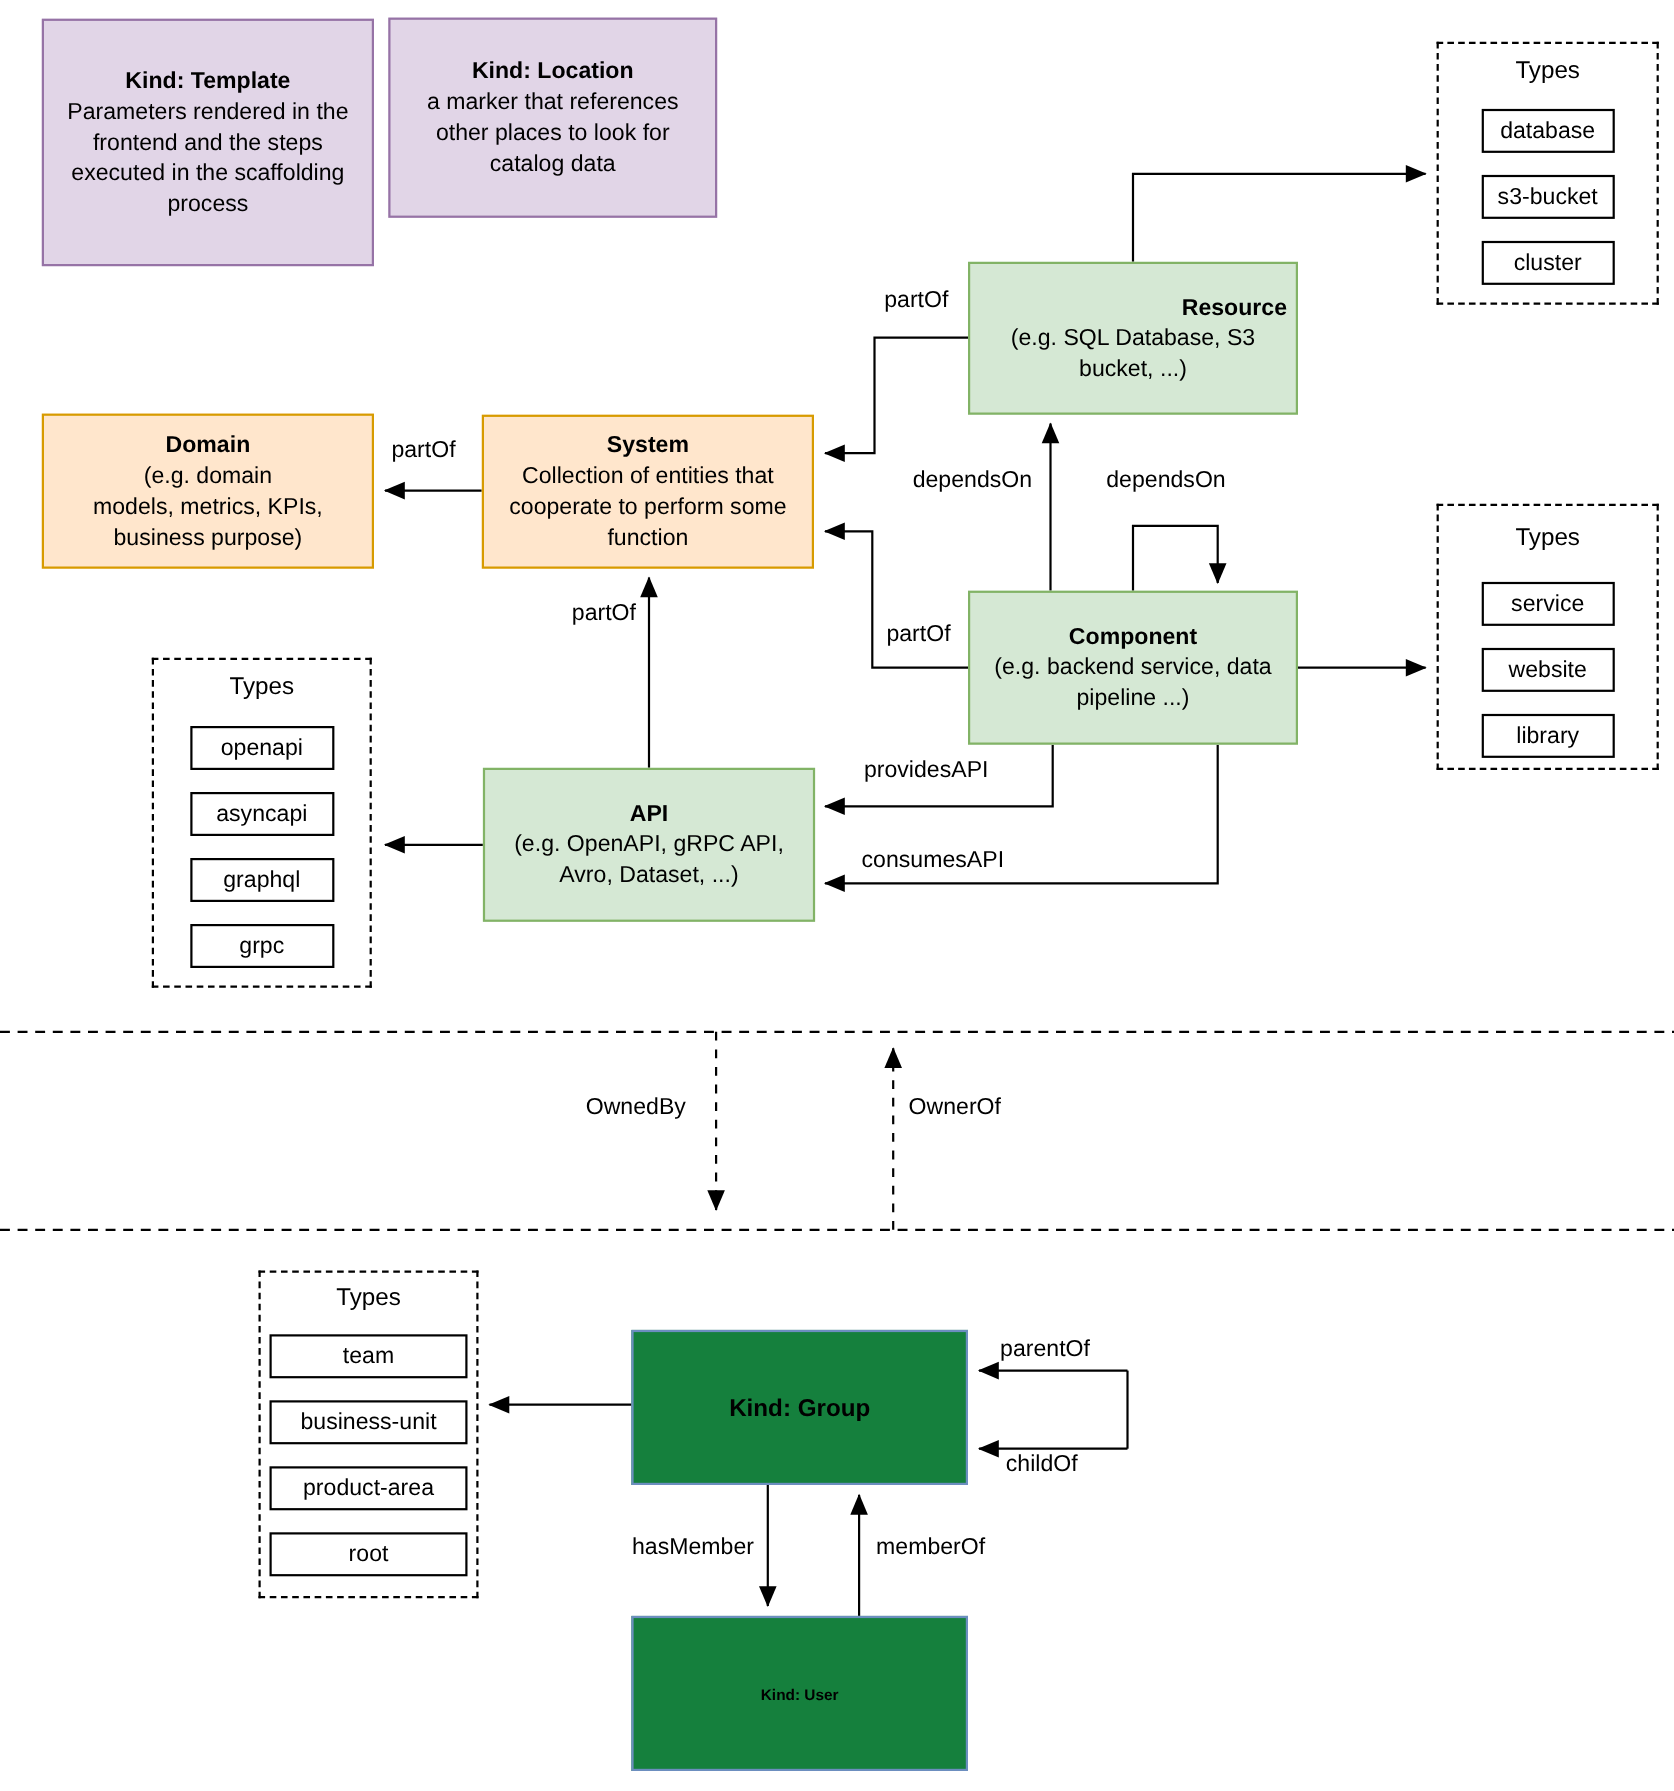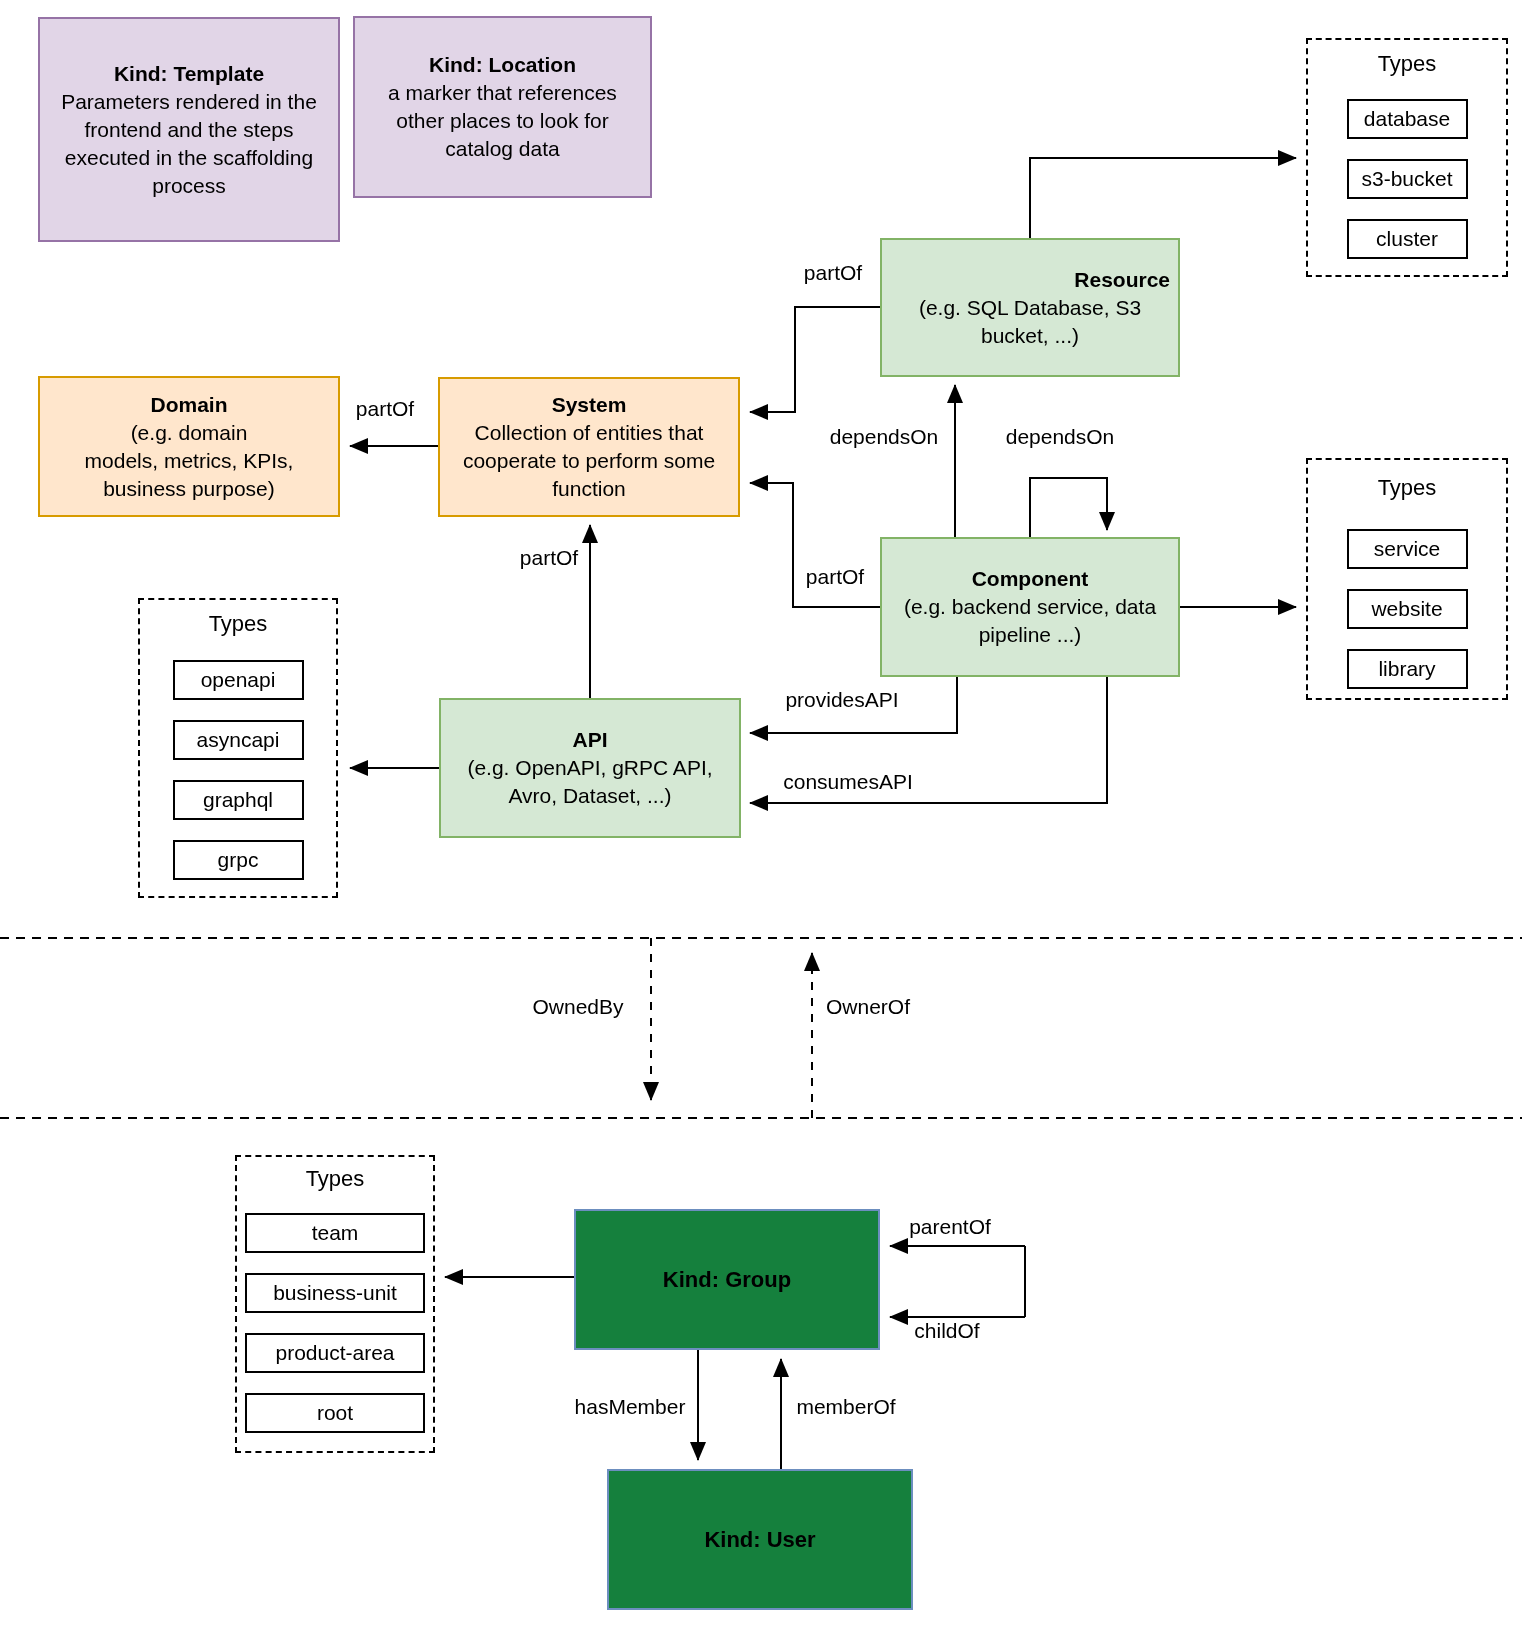--- a/index.html
+++ b/index.html
@@ -22,21 +22,21 @@
   .blue  {background:#15803d;border:2px solid #6c8ebf;}
 
   #node-template {left:38px; top:17px; width:302px;height:225px;}
   #node-location {left:353px;top:16px; width:299px;height:182px;}
   #node-resource {left:880px;top:238px;width:300px;height:139px;align-items:flex-end;}
   #node-domain   {left:38px; top:376px;width:302px;height:141px;}
   #node-system   {left:438px;top:377px;width:302px;height:140px;}
   #node-component{left:880px;top:537px;width:300px;height:140px;}
   #node-api      {left:439px;top:698px;width:302px;height:140px;}
   #node-group    {left:574px;top:1209px;width:306px;height:141px;font-size:22px;}
-  #node-user     {left:574px;top:1469px;width:306px;height:141px;font-size:22px;margin-left:33px;}
+  #node-user     {left:574px;top:1469px;width:306px;height:141px;font-size:14px;}
 
   .types-panel{
     position:absolute;border:2px dashed #000;display:flex;flex-direction:column;
     align-items:center;font-size:21px;
   }
   .types-panel .panel-title{font-size:22px;line-height:28px;}
   .type-item{
     border:2px solid #000;height:40px;display:flex;align-items:center;
     justify-content:center;margin-top:20px;background:#fff;
   }

